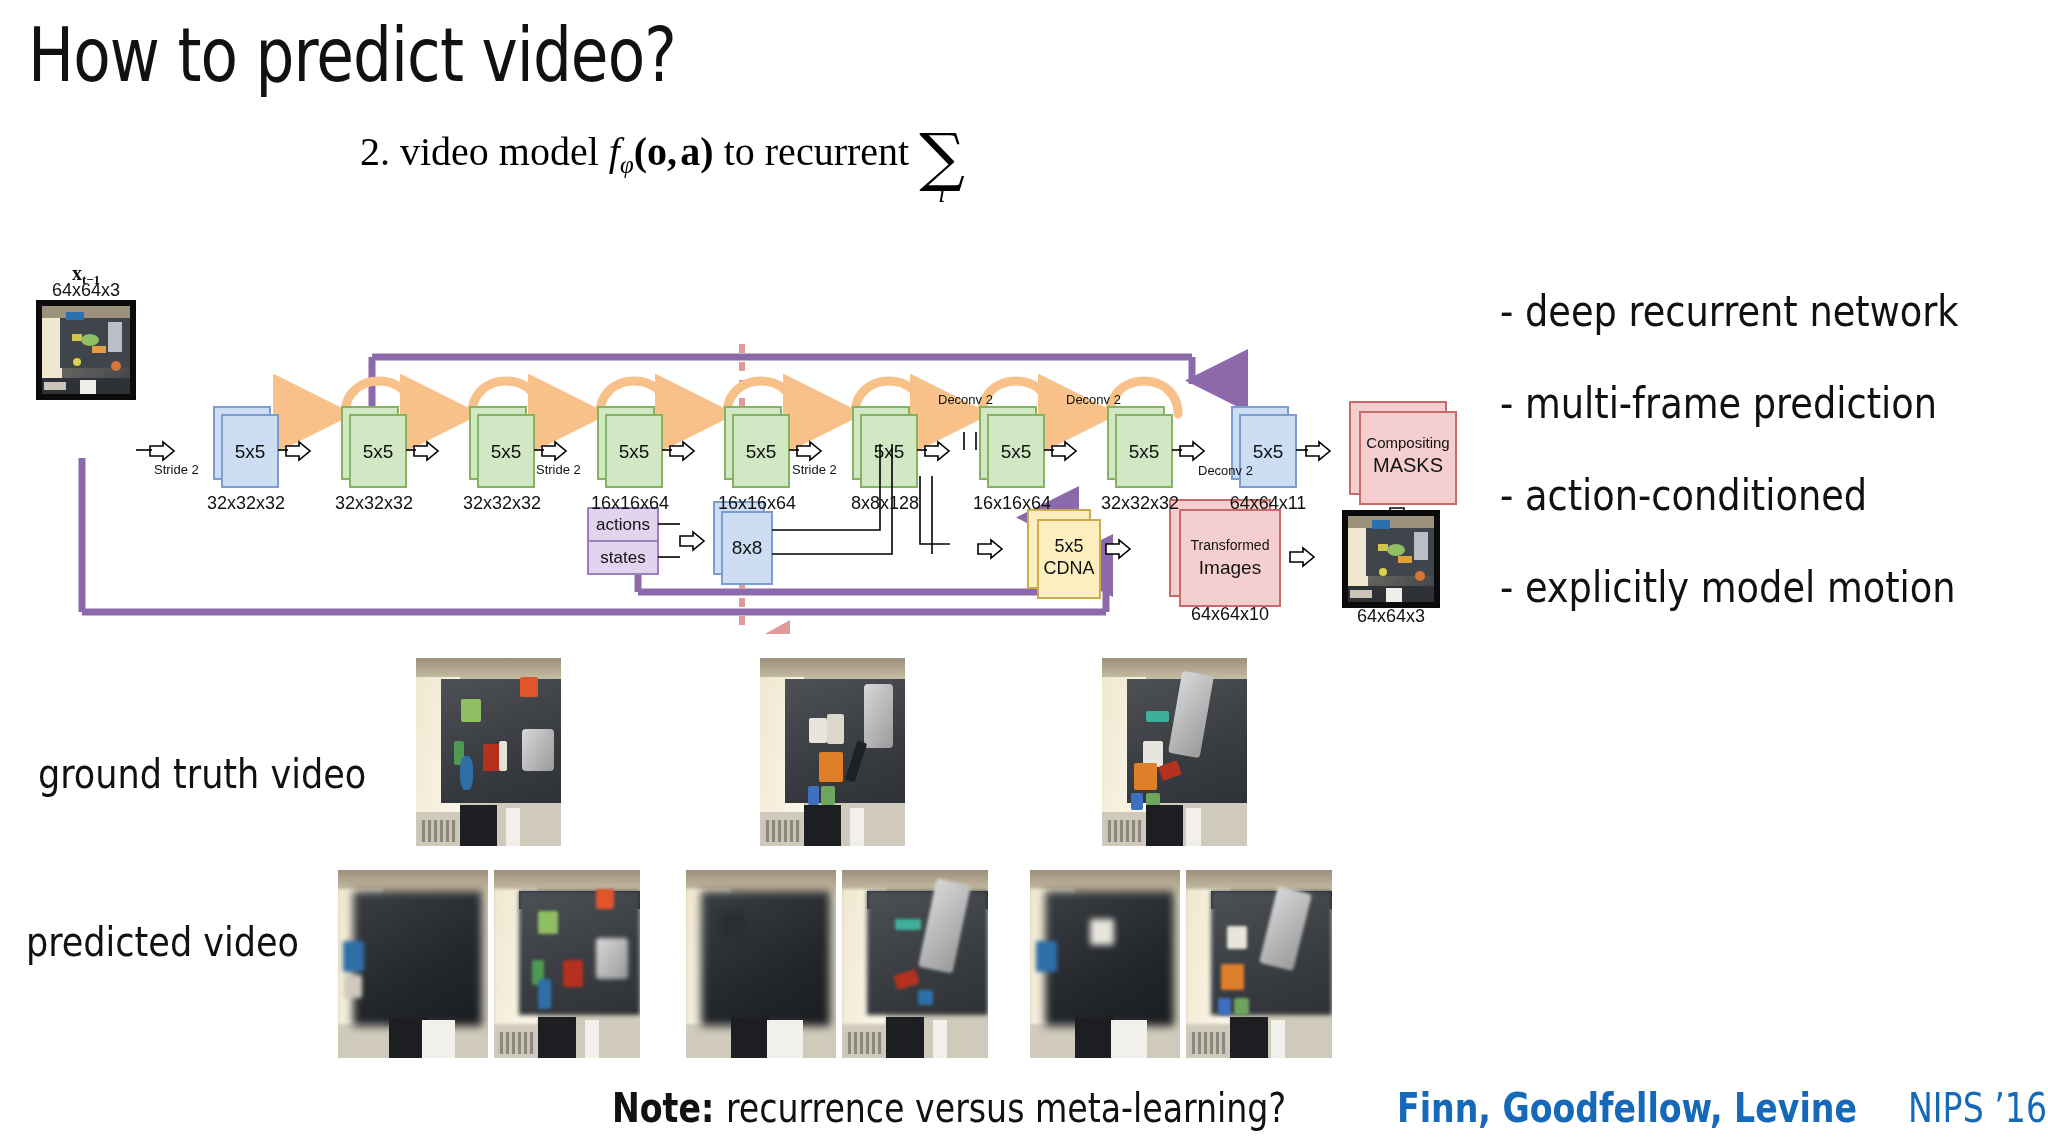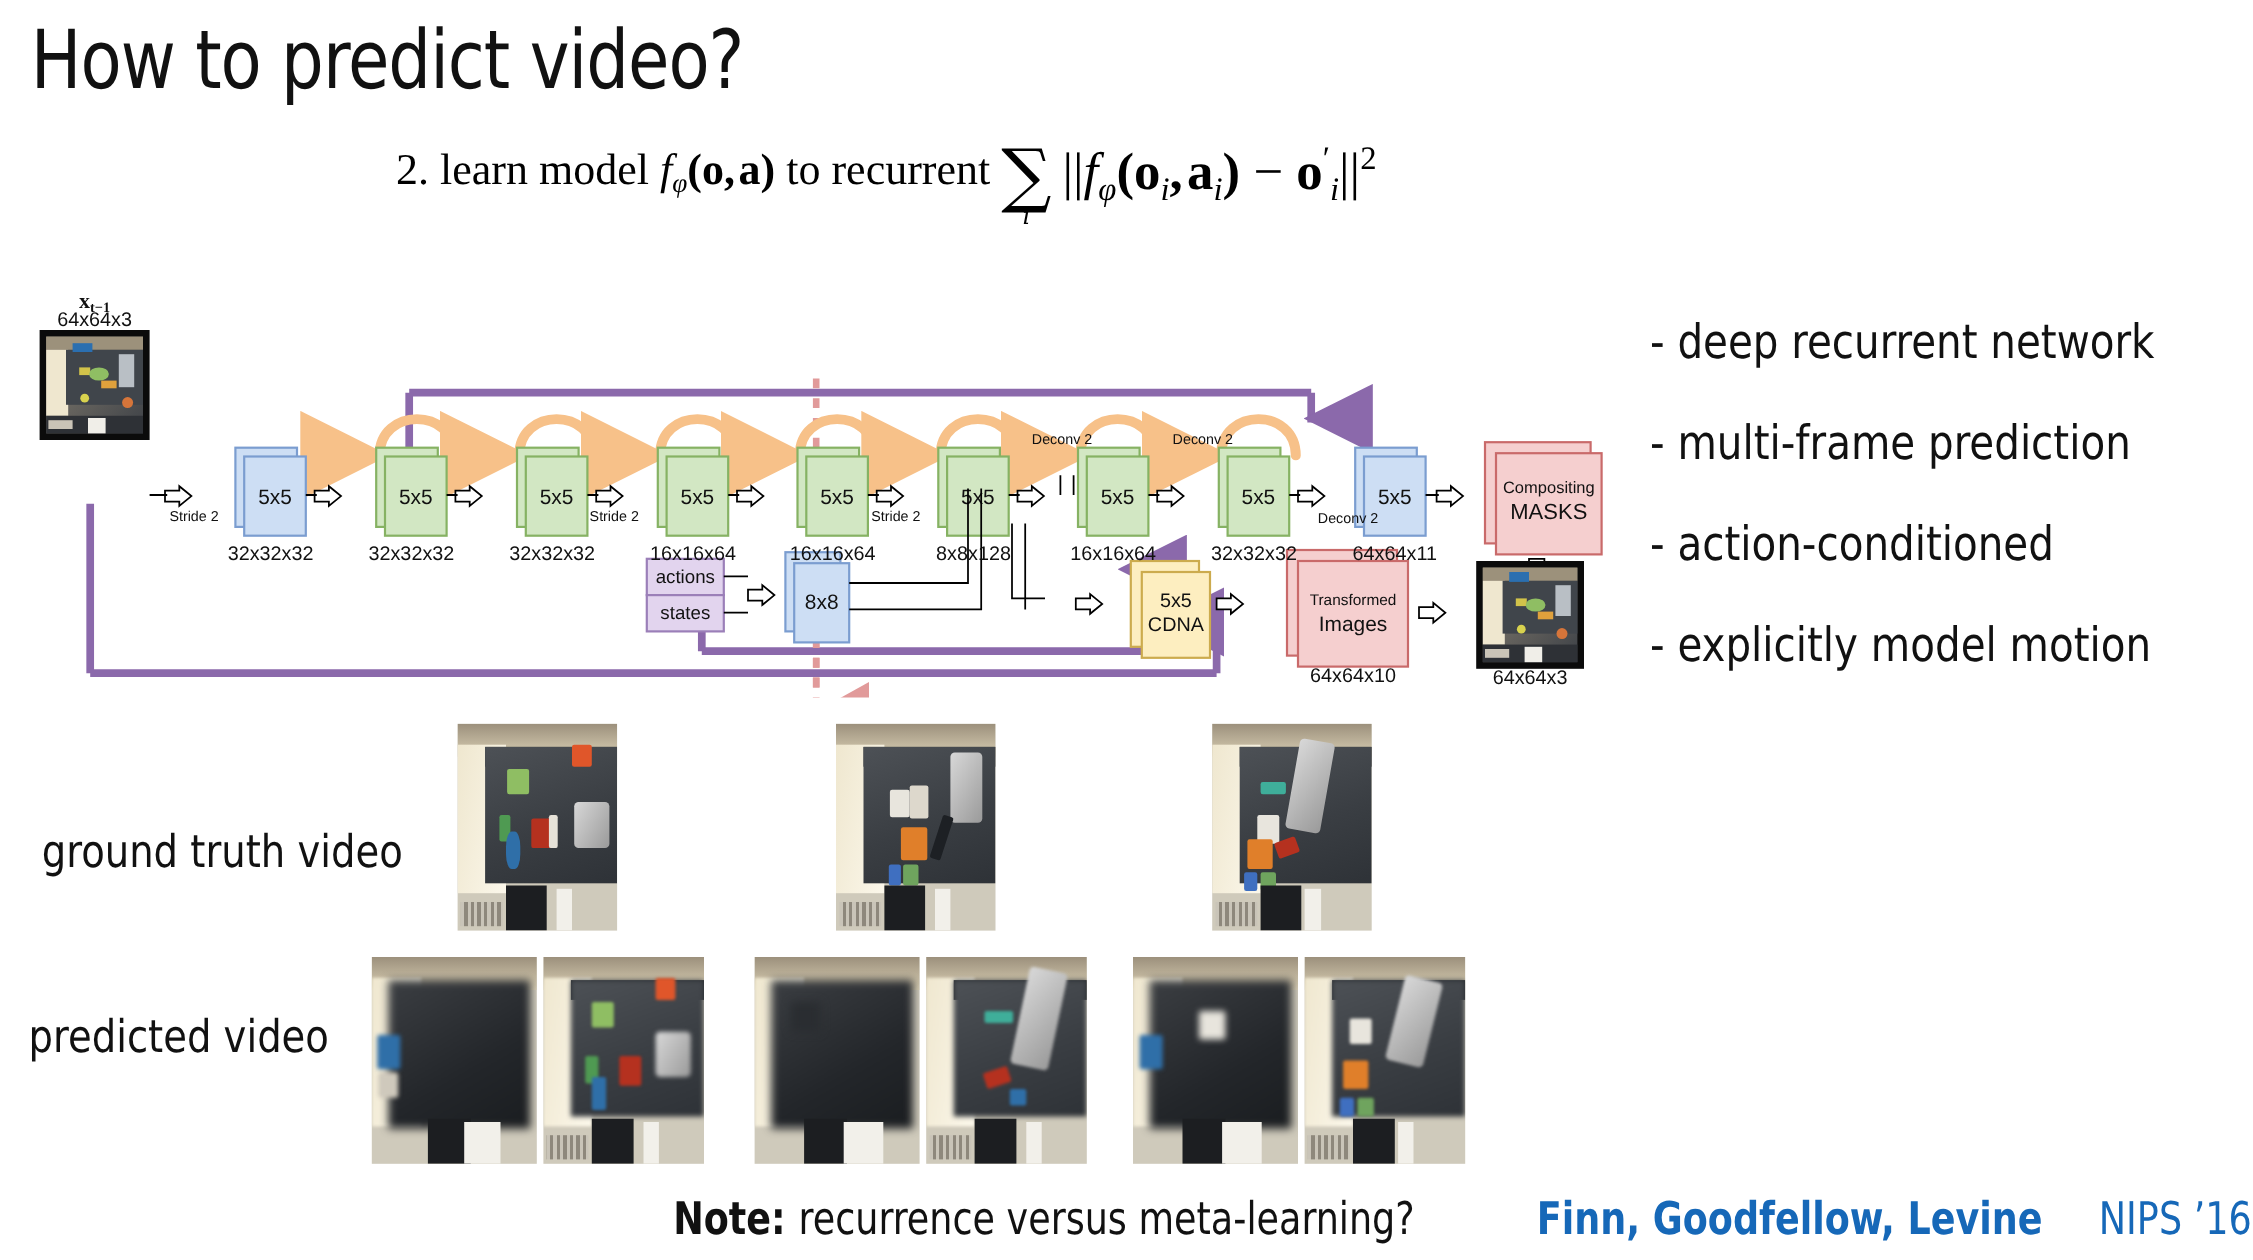--- a/index.html
+++ b/index.html
@@ -82,25 +82,24 @@
   #cite-bold{font-weight:bold;}
   #cite-rest{font-weight:400;}
 </style>
 </head>
 <body>
 
 <div class="abs" id="slide-title">How to predict video?</div>
 
 <div class="abs" id="formula-line">
   <span>2.</span>
-  <span>learn model</span>
+  <span>video model</span>
   <span><span class="mi">f</span><span class="sub">φ</span><span class="bf">(o, a)</span></span>
   <span>to recurrent</span>
   <span class="bigsum">∑<span class="idx">i</span></span>
-  <span class="norm">||<span class="mi">f</span><span class="sub">φ</span><span class="bf">(o</span><span class="sub">i</span><span class="bf">, a</span><span class="sub">i</span><span class="bf">)</span> − <span class="bf">o</span><span class="sup">′</span><span class="sub">i</span>||<span class="sup">2</span></span>
 </div>
 
 <div class="abs" id="diagram">
 <svg width="1450" height="372" viewBox="0 0 1450 372" xmlns="http://www.w3.org/2000/svg">
   <defs>
     <marker id="blkArrow" markerWidth="10" markerHeight="8" refX="9" refY="4" orient="auto">
       <path d="M0,0 L10,4 L0,8 Z" fill="#000"></path>
     </marker>
     <marker id="purpArrow" markerWidth="9" markerHeight="9" refX="5" refY="8" orient="auto">
       <path d="M0,9 L4.5,0 L9,9 Z" fill="#8b69ab"></path>

